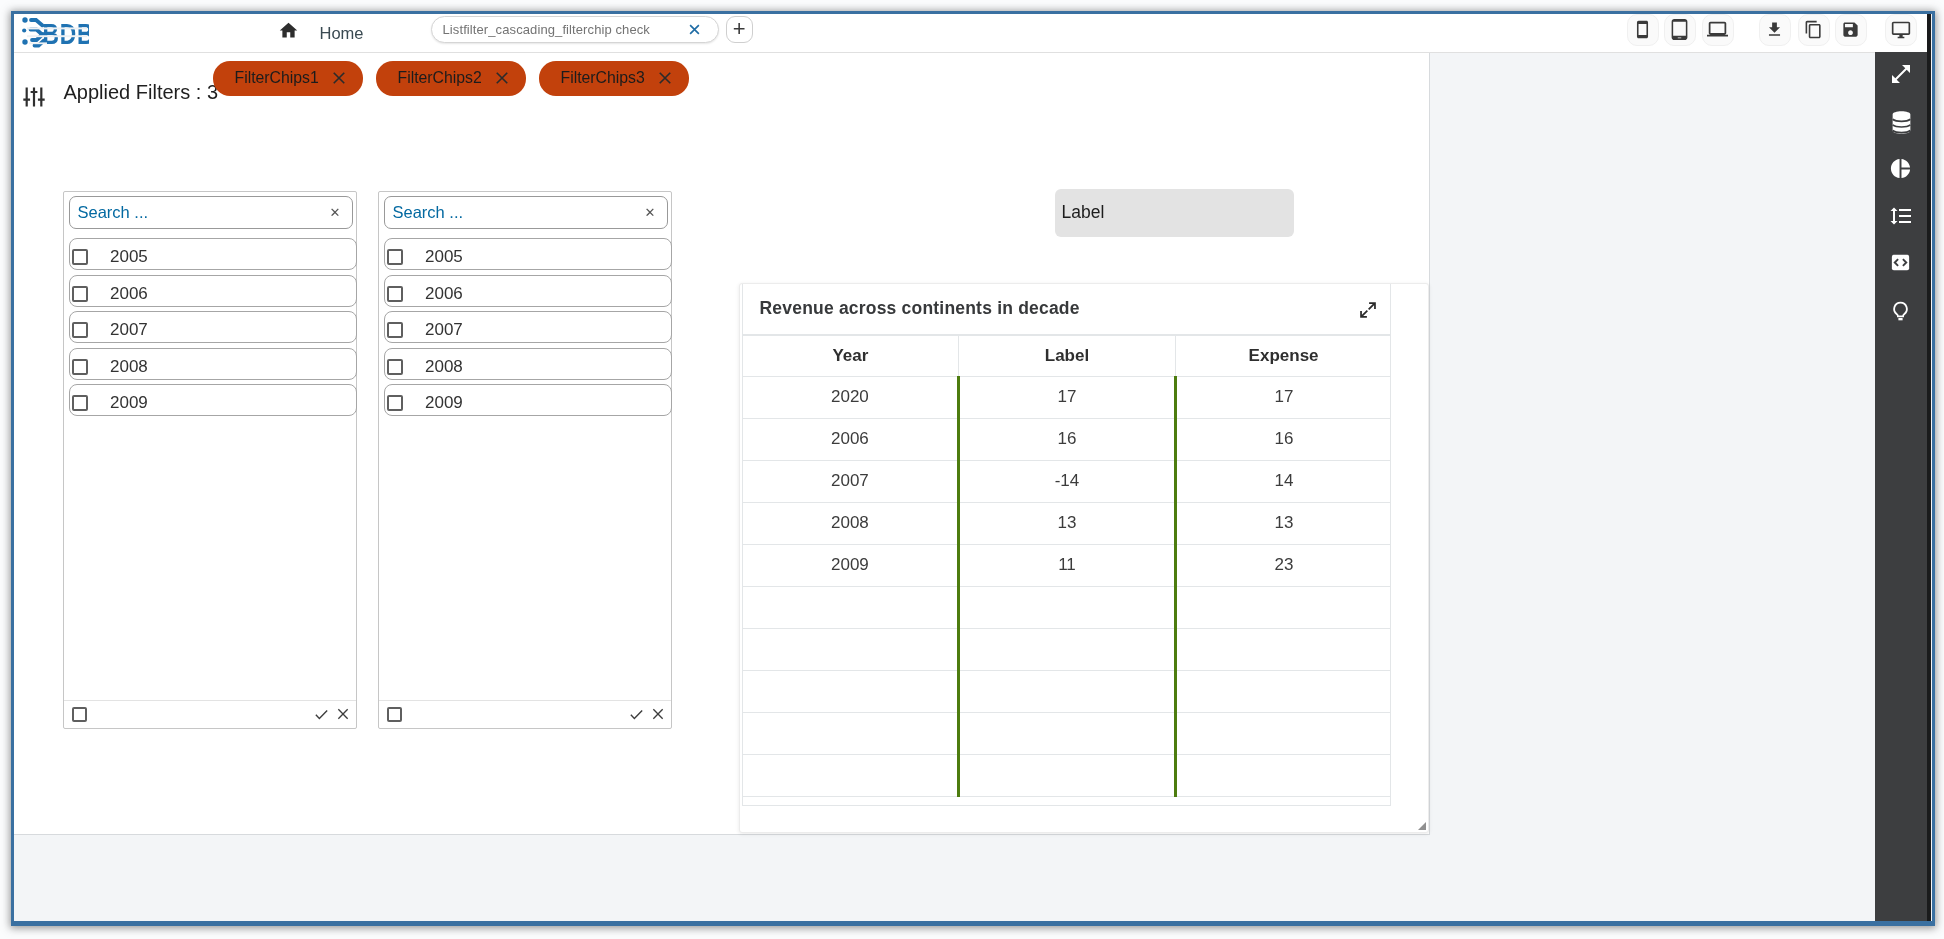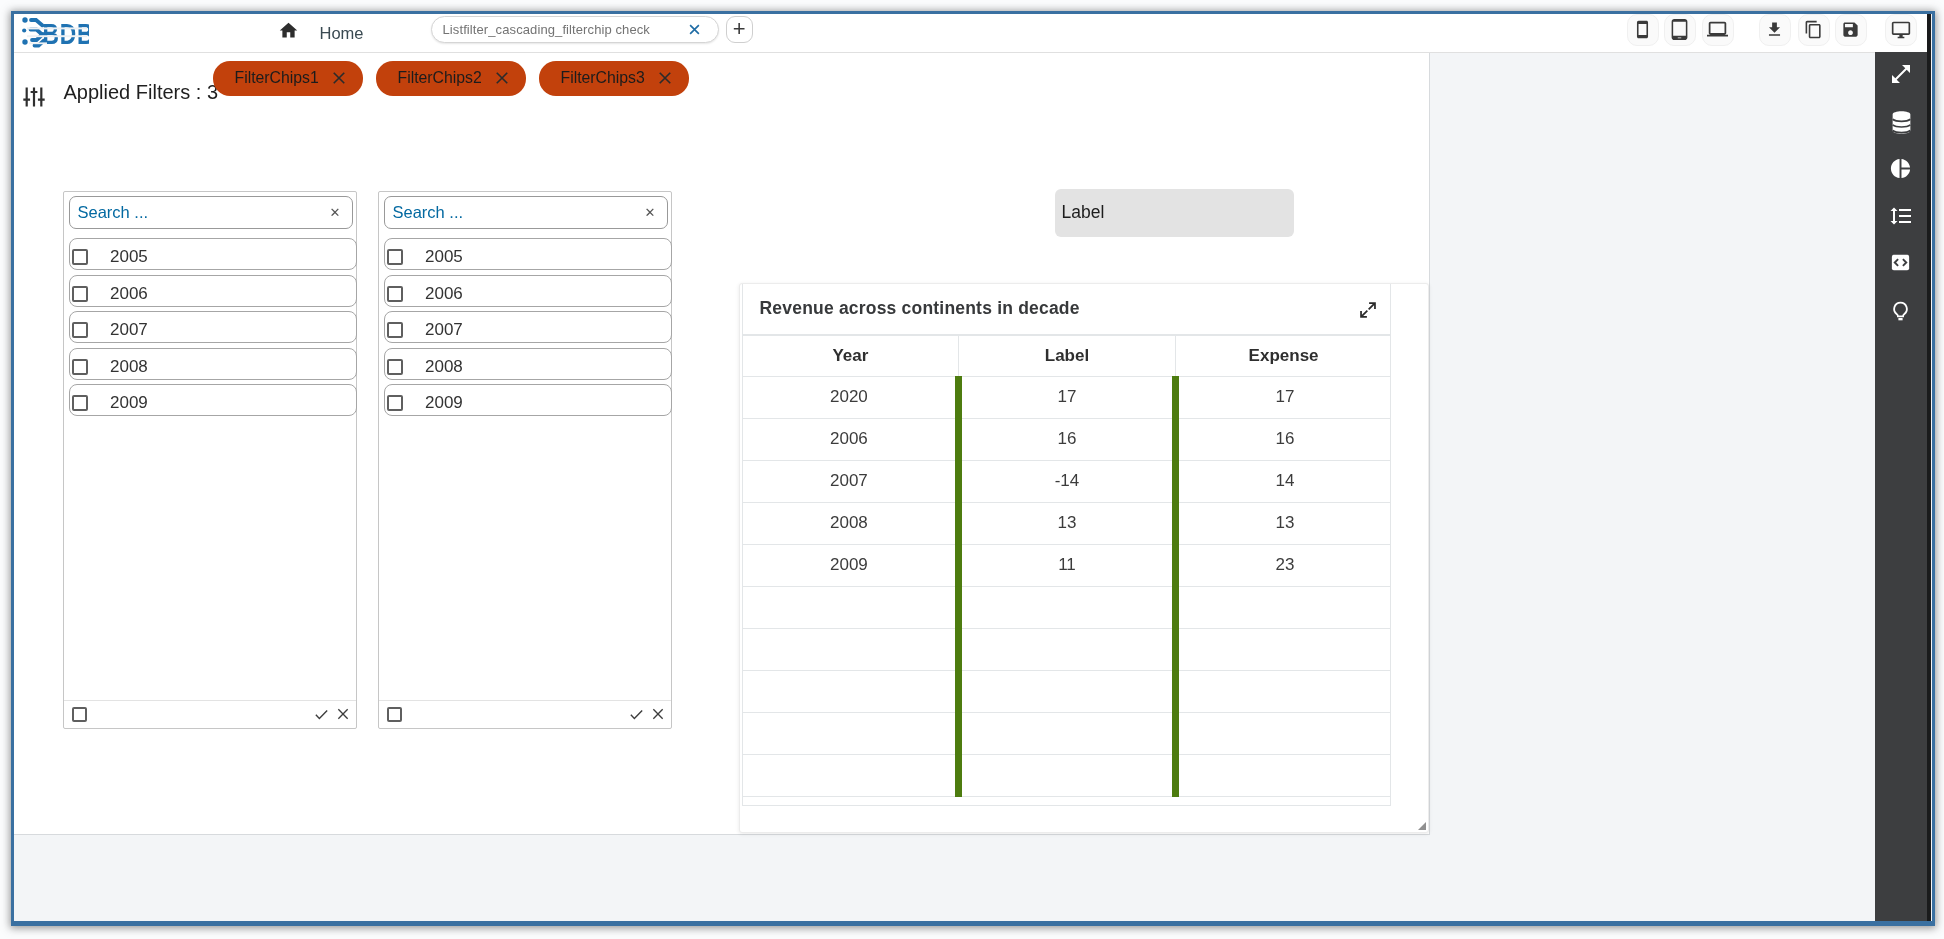--- a/index.html
+++ b/index.html
@@ -29,21 +29,21 @@
 #label{position:absolute;left:1041px;top:175px;width:239px;height:48px;background:#e3e3e3;border-radius:6px;display:flex;align-items:center;font-size:17.5px;color:#1d1d1d}
 #label span{padding-left:7px}
 #card{position:absolute;left:725px;top:269px;width:690px;height:550px;background:#fff;border:1px solid #ececec;border-radius:3px;box-shadow:0 1px 4px rgba(0,0,0,.09)}
 #tblwrap{position:absolute;left:2px;top:0;width:649px;height:522px;border-left:1px solid #e3e6e8;border-right:1px solid #e3e6e8;border-bottom:1px solid #e3e6e8;overflow:hidden}
 #caption{position:absolute;left:0;top:0;width:100%;height:51px;border-bottom:1px solid #e3e6e8;display:flex;align-items:center}
 #caption .t{padding-left:17px;font-weight:bold;font-size:17.5px;color:#37393b;letter-spacing:.2px}
 #caption svg{position:absolute;right:11px;top:15px}
 table{border-collapse:collapse;position:absolute;left:0;top:51px;width:649px;table-layout:fixed}
 th,td{border:1px solid #e3e6e8;text-align:center;font-size:17px;color:#3c3c3c;height:42px;font-weight:normal}
 th{height:41px;font-weight:bold;color:#2f2f2f}
-tr td{border-left:none;border-right:7px solid #4d7c0f}
+tr td{border-left:none;border-right:3px solid #4d7c0f}
 td:first-child,th:first-child{border-left:none}
 td:last-child,th:last-child{border-right:none}
 #resizer{position:absolute;right:1.5px;bottom:1.5px;width:0;height:0;border-left:8.5px solid transparent;border-bottom:8.5px solid #909090}
 .sic{position:absolute;left:14px}
 #appf{position:absolute;left:50px;top:66.5px;height:24px;line-height:24px;font-size:20px;color:#1f1f1f}
 #home{position:absolute;left:306px;top:5px;height:28px;line-height:28px;font-size:16.5px;color:#3a4a52}
 #tab{position:absolute;left:417px;top:2px;width:288px;height:27.5px;border:1px solid #d5d5d5;border-radius:14px;background:#fff;box-shadow:0 1px 2px rgba(0,0,0,.10);display:flex;align-items:center}
 #tab .t{padding-left:11px;font-size:13px;color:#737373;flex:1;white-space:nowrap;letter-spacing:.1px}
 #tab svg{margin-right:16px}
 #plus{position:absolute;left:712px;top:2px;width:27.5px;height:27.5px;border:1px solid #cfcfcf;border-radius:9px;background:#fff;display:flex;align-items:center;justify-content:center;font-size:22px;font-weight:300;color:#3a3a3a;line-height:1}

